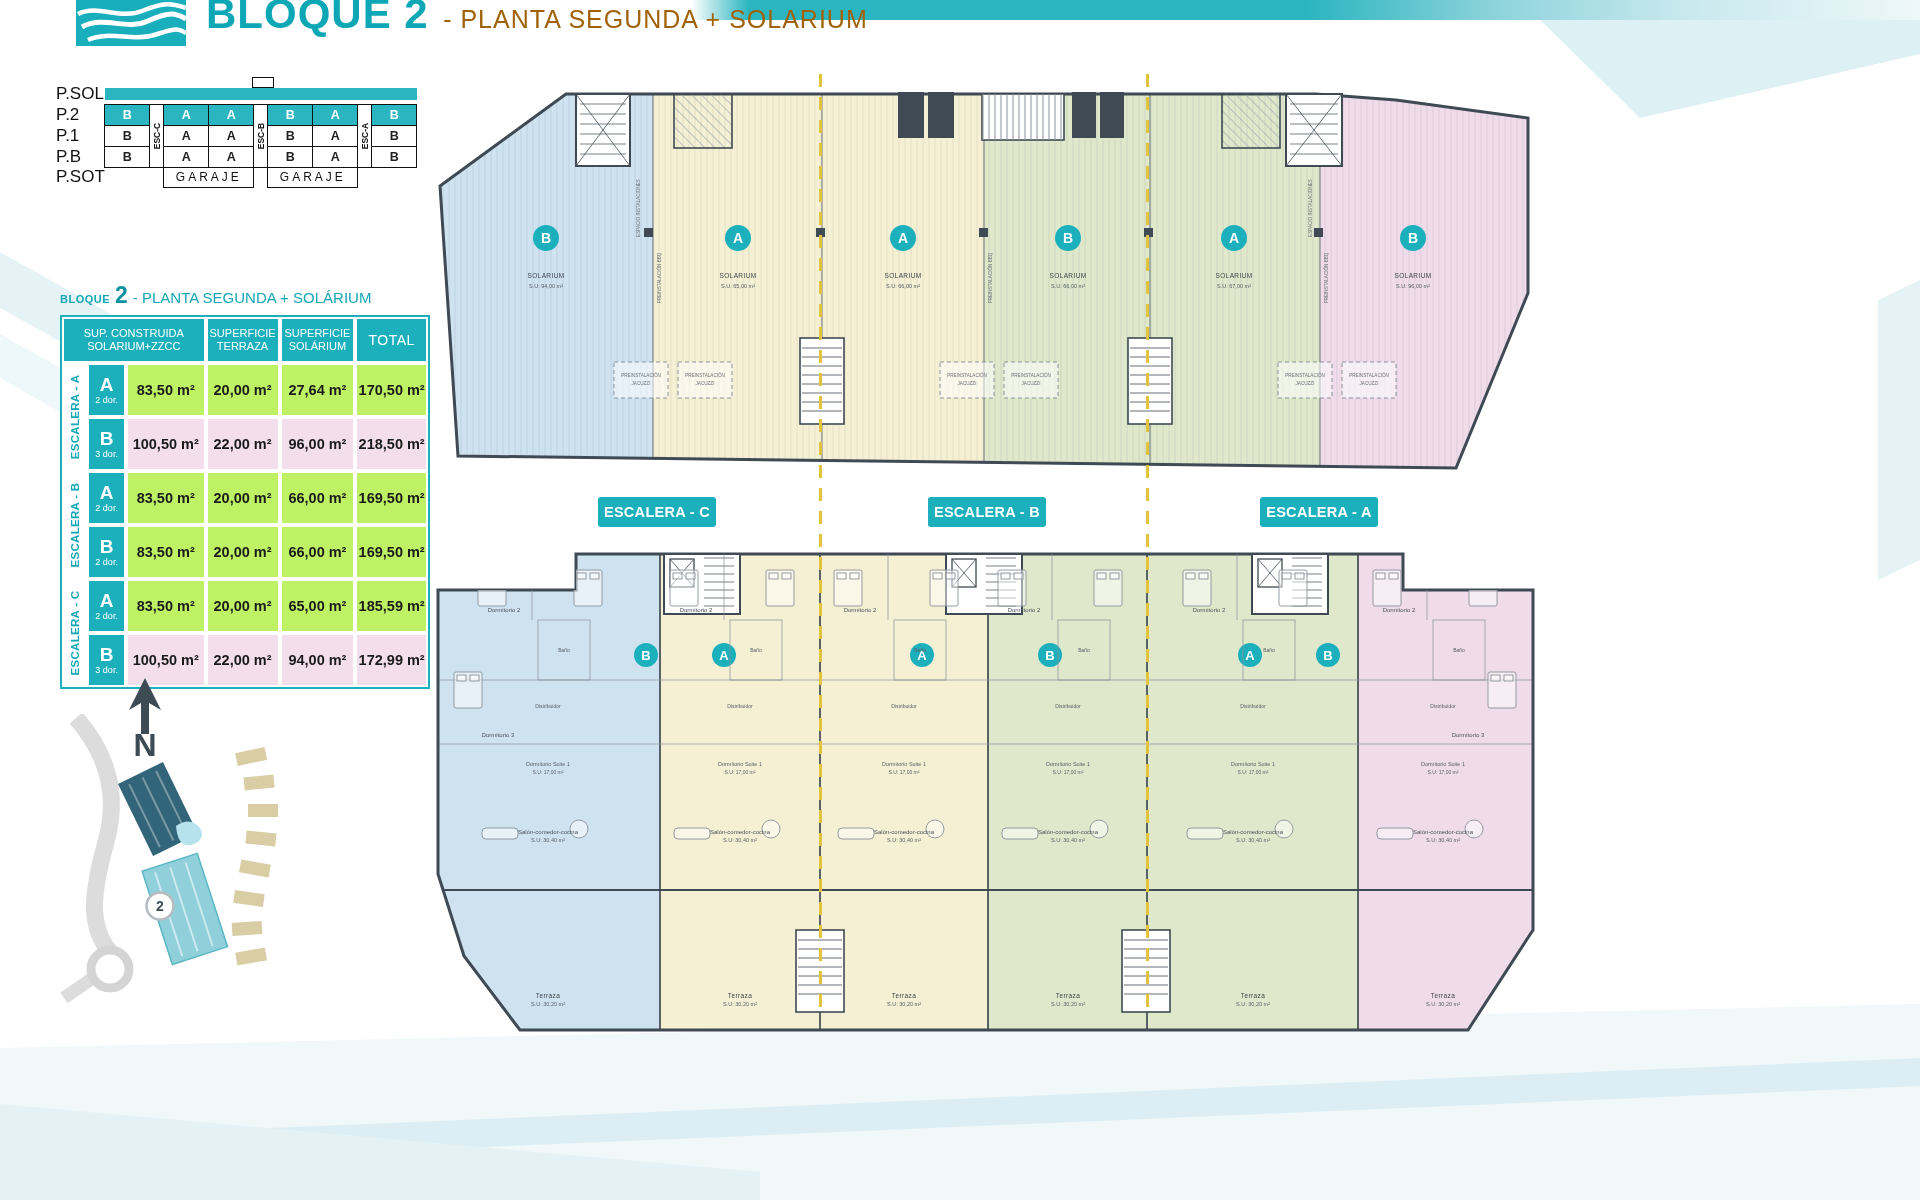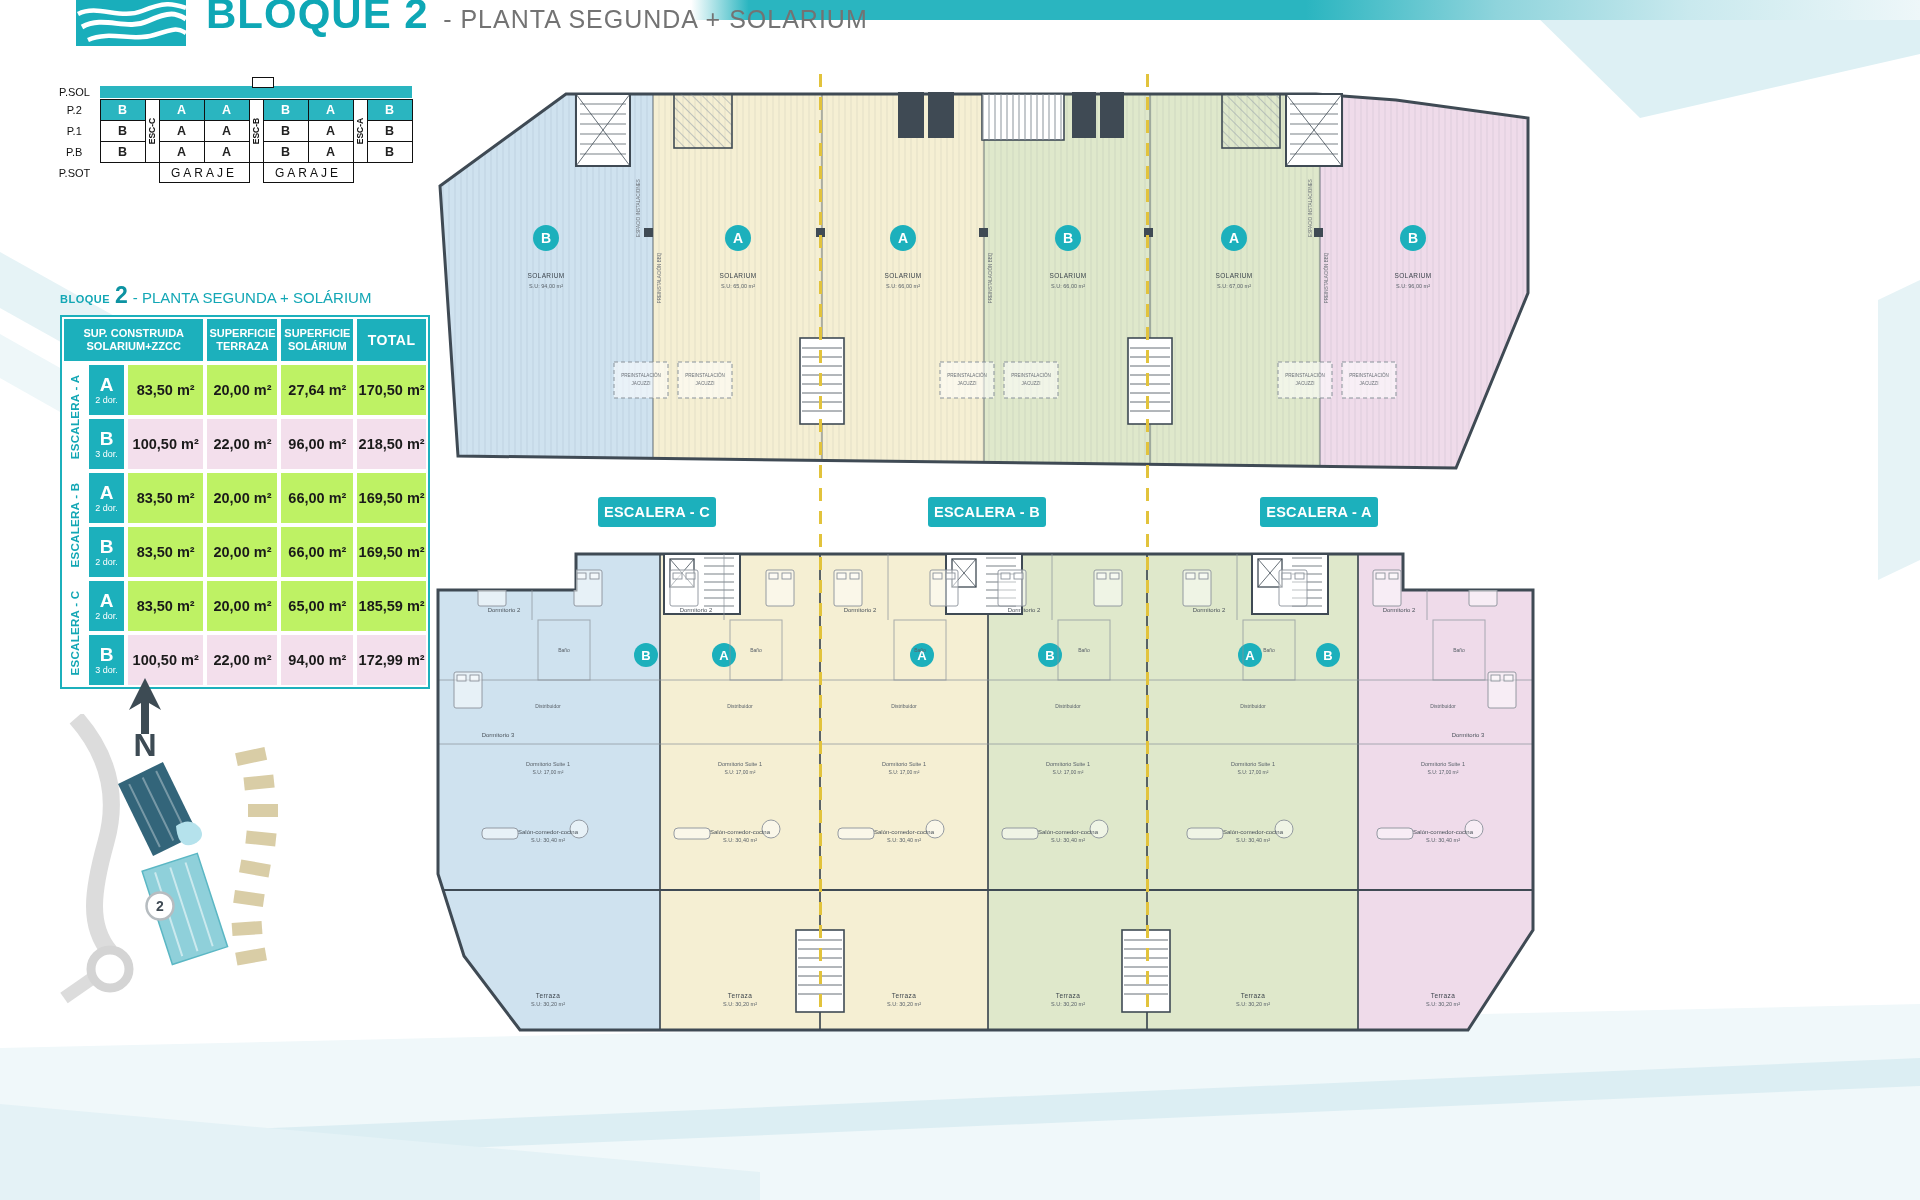--- a/index.html
+++ b/index.html
@@ -8,45 +8,45 @@
   .page{position:relative;width:1920px;height:1200px;overflow:hidden;background:#fff}
   .abs{position:absolute}
   svg text{font-family:"Liberation Sans",sans-serif}
 
   
   .band{position:absolute;left:0;top:0;width:100%;height:20px;z-index:1;
     background:linear-gradient(90deg,rgba(255,255,255,0) 0%,rgba(255,255,255,0) 36%,#2ab5c0 39%,#2ab5c0 68%,#8fd4dc 78%,#c9e9ee 88%,#eef7f9 100%)}
   .logo{position:absolute;left:76px;top:0;width:110px;height:46px;background:#19aebb;z-index:2}
   .titlewrap{position:absolute;left:206px;top:-10px;white-space:nowrap;z-index:2}
   .t-main{font-size:42px;font-weight:bold;color:#0ea7b5;letter-spacing:1px}
-  .t-sub{font-size:25px;color:#737373;margin-left:10px;letter-spacing:1px}
+  .t-sub{font-size:25px;color:#a16207;margin-left:10px;letter-spacing:1px}
 
   
   .sec-wrap{position:absolute;left:56px;top:84px;z-index:2}
   .sec-table{border-collapse:collapse}
   .sec-table td{text-align:center;vertical-align:middle;padding:0}
-  td.flab{font-size:11px;text-align:center;padding-right:7px;width:44px;color:#111}
+  td.flab{font-size:17px;text-align:left;width:44px;color:#111}
   td.unit{border:1px solid #111;width:45px;height:21px;font-weight:bold;font-size:12.5px}
   td.unit.t{background:#2ab5c0;color:#fff}
   td.escv{border:1.6px solid #111;width:14px;position:relative;background:#fff}
   td.escv span{position:absolute;left:50%;top:50%;transform:translate(-50%,-50%) rotate(-90deg);
     white-space:nowrap;font-size:8.5px;font-weight:bold;color:#111}
   td.gar{border:1px solid #111;font-size:12px;letter-spacing:3px;height:20px;color:#111}
   .solbar{height:12px;background:#2ab5c0;margin:2px 0 1px}
   .chimney{position:absolute;left:196px;top:-7px;width:22px;height:11px;border:1.5px solid #111;background:#fff}
 
   
   .spec-wrap{position:absolute;left:60px;top:282px;z-index:2;width:372px}
   .spec-title{margin-bottom:6px;white-space:nowrap}
   .spec-title .b1{font-size:11px;font-weight:bold;color:#13a7b5;letter-spacing:.5px}
   .spec-title .b2{font-size:23px;font-weight:bold;color:#0d93a2;margin:0 5px}
   .spec-title .b3{font-size:15px;color:#13a7b5;font-weight:500}
   .spec-table{border-collapse:separate;border-spacing:0;background:#1cb0bc;border:2px solid #1cb0bc;width:370px}
   .spec-table th,.spec-table td{border:2px solid #fff}
-  .spec-table th{background:#1cb0bc;color:#fff;font-size:11px;line-height:1.2;font-weight:bold;
+  .spec-table th{background:#1cb0bc;color:#fff;font-size:11px;line-height:1.2;font-weight:normal;
     text-align:center;padding:7px 2px;height:46px}
   .spec-table th.total{font-size:14px;letter-spacing:.5px}
   td.esc{background:#fff;width:27px;position:relative}
   td.esc span{position:absolute;left:50%;top:50%;transform:translate(-50%,-50%) rotate(-90deg);
     white-space:nowrap;color:#13a7b5;font-weight:bold;font-size:11.5px;letter-spacing:.3px}
   td.badge{background:#1cb0bc;color:#fff;text-align:center;width:40px;height:54px}
   td.badge .ltr{font-size:19px;font-weight:bold;line-height:1.05}
   td.badge .dor{font-size:9px}
   td.val{font-size:14.5px;font-weight:bold;text-align:center;color:#1a1a1a;height:54px}
   .cream{background:#bef264}

